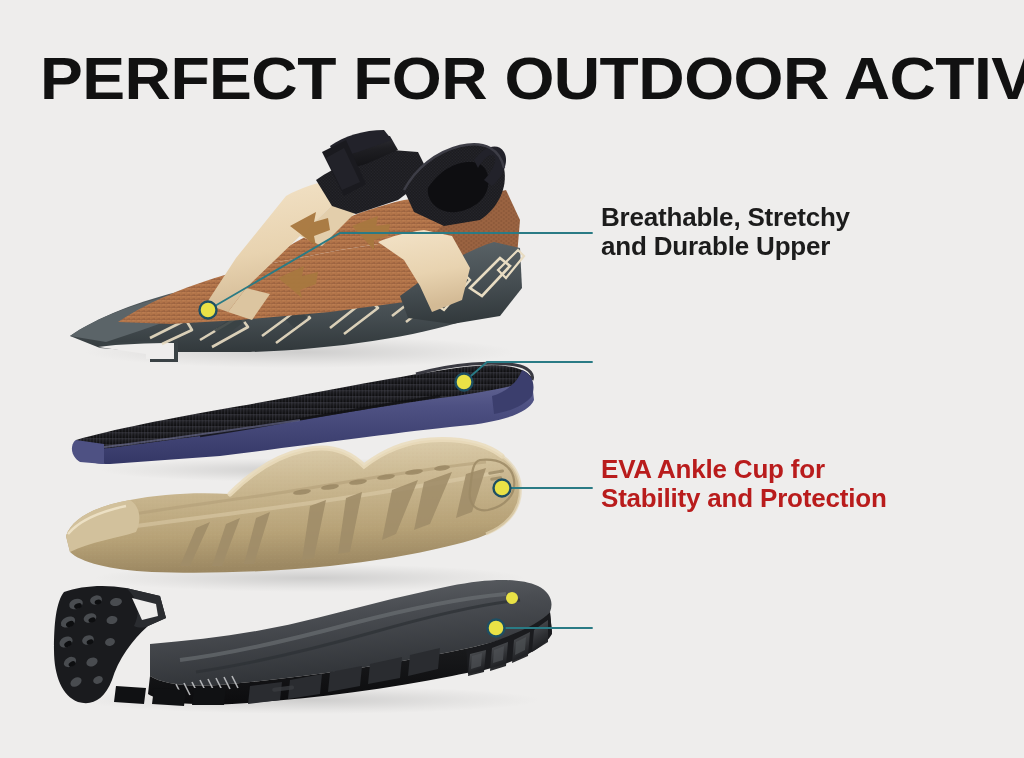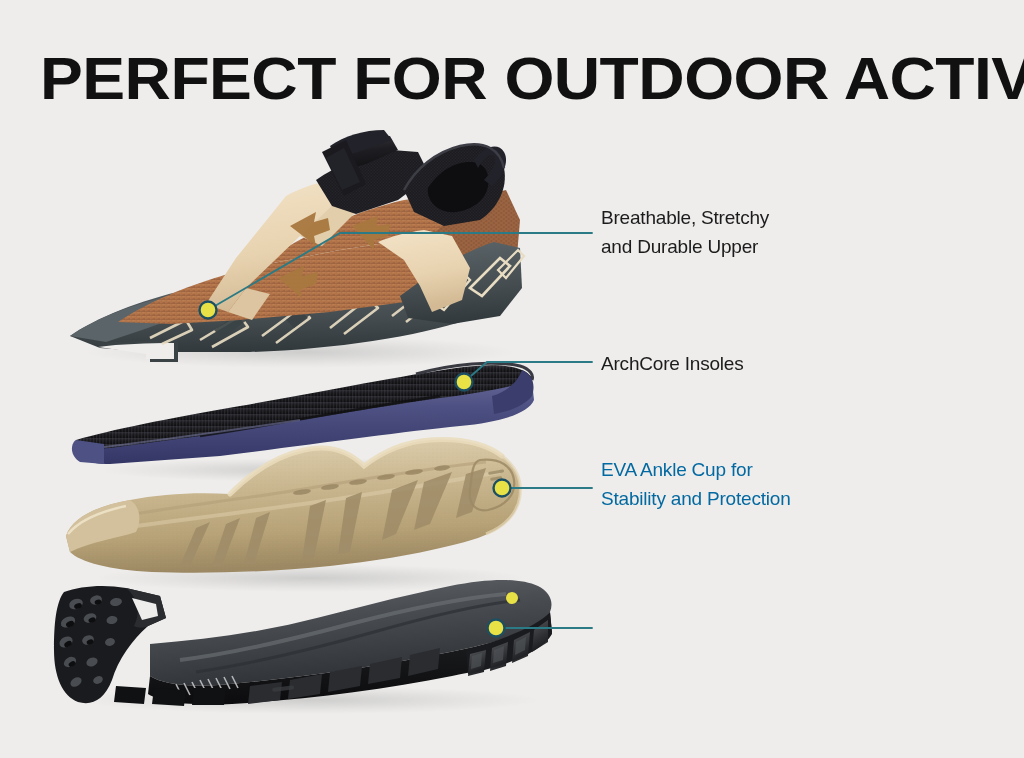--- a/index.html
+++ b/index.html
@@ -25,22 +25,22 @@
     letter-spacing:-0.5px;
     color:#111111;
     transform:scaleX(1.07);
     transform-origin:left top;
     white-space:nowrap;
   }
   .callout-label {
     position:absolute;
     left:601px;
     font-family:"Liberation Sans", sans-serif;
-    font-weight:400;
-    font-size:19px;
+    font-weight:700;
+    font-size:26px;
     line-height:29px;
     letter-spacing:-0.2px;
     color:#1c1c1c;
     white-space:pre-line;
   }
   #lbl-1 { top:203px; }
   #lbl-2 { top:349px; }
   #lbl-3 { top:455px; }
   #lbl-4 { top:595px; }
 
@@ -471,17 +471,16 @@
       <circle cx="502" cy="488" r="8.5" fill="#e9e246" stroke="#1d4f63" stroke-width="2.4"></circle>
       <circle cx="496" cy="628" r="8.5" fill="#e9e246" stroke="#1d4f63" stroke-width="2.4"></circle>
       <circle cx="512" cy="598" r="6" fill="#e9e246"></circle>
     </g>
   </svg>
 
   <h1 id="headline" style="color: rgb(17, 17, 17);">PERFECT FOR OUTDOOR ACTIVITY</h1>
 
   <div class="callout-label" id="lbl-1" style="color: rgb(28, 28, 28);">Breathable, Stretchy
 and Durable Upper</div>
-  <div class="callout-label" id="lbl-2" style="color: rgb(28, 28, 28);">ArchCore Insoles</div>
-  <div class="callout-label" id="lbl-3" style="color: #0369a1;">EVA Ankle Cup for
+  <div class="callout-label" id="lbl-3" style="color: #b91c1c;">EVA Ankle Cup for
 Stability and Protection</div>
 
 </div>
 
 </body></html>

